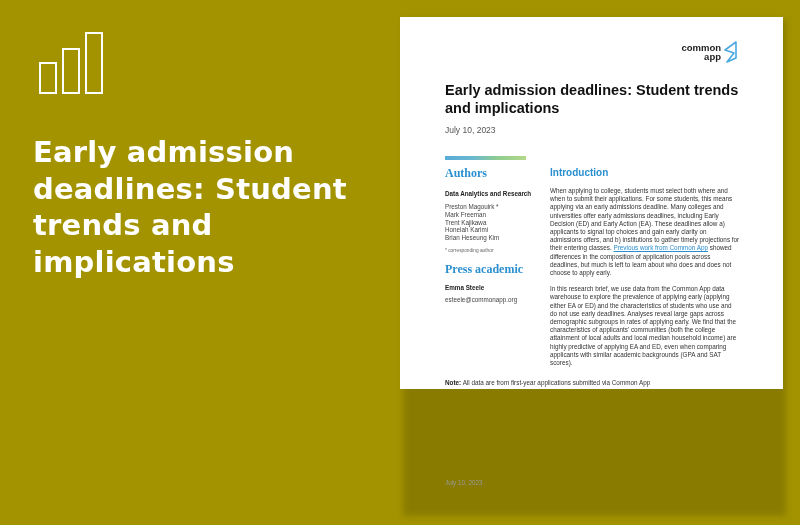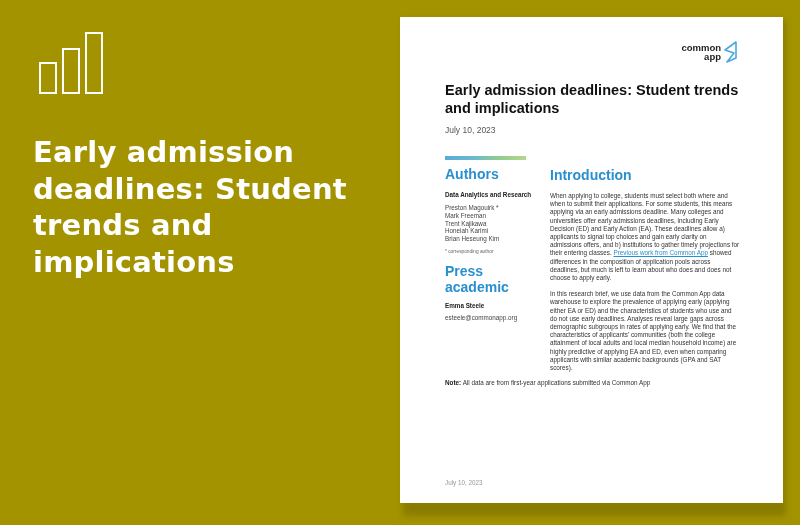--- a/index.html
+++ b/index.html
@@ -17,21 +17,21 @@
       color: #ffffff; font-family: "DejaVu Sans", sans-serif;
       font-weight: bold; font-size: 29px; line-height: 36.5px;
       letter-spacing: 0.2px;
     }
     .doc-shadow {
       position: absolute; left: 403px; top: 20px; width: 383px; height: 496px;
       background: rgba(90, 80, 0, 0.35);
       filter: blur(3px);
     }
     .doc {
-      position: absolute; left: 400px; top: 17px; width: 383px; height: 486px;
+      position: absolute; left: 400px; top: 17px; width: 383px; height: 372px;
       background: #ffffff;
     }
     .logo {
       position: absolute; right: 45px; top: 24px; display: flex; align-items: center;
     }
     .logo-text {
       font-family: "Liberation Sans", sans-serif; font-weight: bold;
       font-size: 9.5px; line-height: 9px; color: #222; text-align: right;
     }
     .logo-mark { width: 16px; height: 22px; margin-left: 1px; }
@@ -43,29 +43,29 @@
     .doc-date {
       position: absolute; left: 45px; top: 108px;
       font-size: 8.5px; color: #555;
     }
     .gradient-bar {
       position: absolute; left: 45px; top: 139px; width: 81px; height: 4px;
       background: linear-gradient(to right, #58abd8 0%, #6bb8cf 35%, #8fcc8f 65%, #b3d98a 100%);
     }
     .sidebar { position: absolute; left: 45px; top: 149px; width: 95px; }
     .side-heading {
-      color: #2a8fd0; font-weight: bold; font-size: 14px; margin-bottom: 9px;
+      color: #2a8fd0; font-weight: bold; font-size: 12px; margin-bottom: 9px; font-family: Liberation Serif, serif;
     }
     .side-org { font-weight: bold; font-size: 6.3px; line-height: 8px; color: #222; margin-bottom: 5px; }
     .side-names { font-size: 6.3px; line-height: 7.8px; color: #444; }
     .side-note { font-size: 4.8px; color: #666; margin-top: 6px; margin-bottom: 9px; }
     .press-name { font-weight: bold; font-size: 6.3px; color: #222; margin-top: -2px; margin-bottom: 5px; }
     .press-email { font-size: 6.3px; color: #444; }
     .main-col { position: absolute; left: 150px; top: 150px; width: 190px; }
-    .main-heading { color: #2a8fd0; font-weight: bold; font-size: 14px; margin-bottom: 9px; }
+    .main-heading { color: #2a8fd0; font-weight: bold; font-size: 10px; margin-bottom: 9px; }
     .para { font-size: 6.35px; line-height: 8.2px; color: #333; margin-bottom: 8px; }
     .para a { color: #2a8fd0; text-decoration: underline; }
     .note {
       position: absolute; left: 45px; top: 362px; font-size: 6.35px; color: #333;
     }
     .note b { color: #222; }
     .footer-date {
       position: absolute; left: 45px; top: 462px; font-size: 6.3px; color: #999;
     }
   </style>

